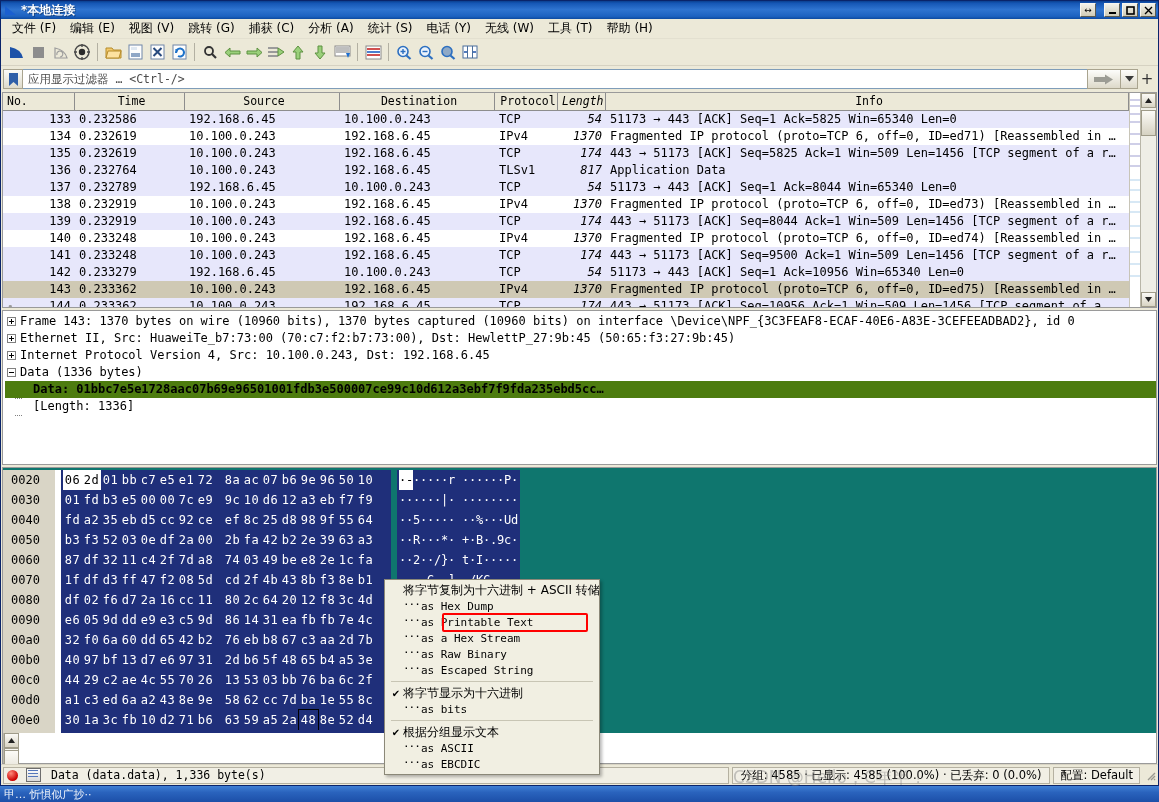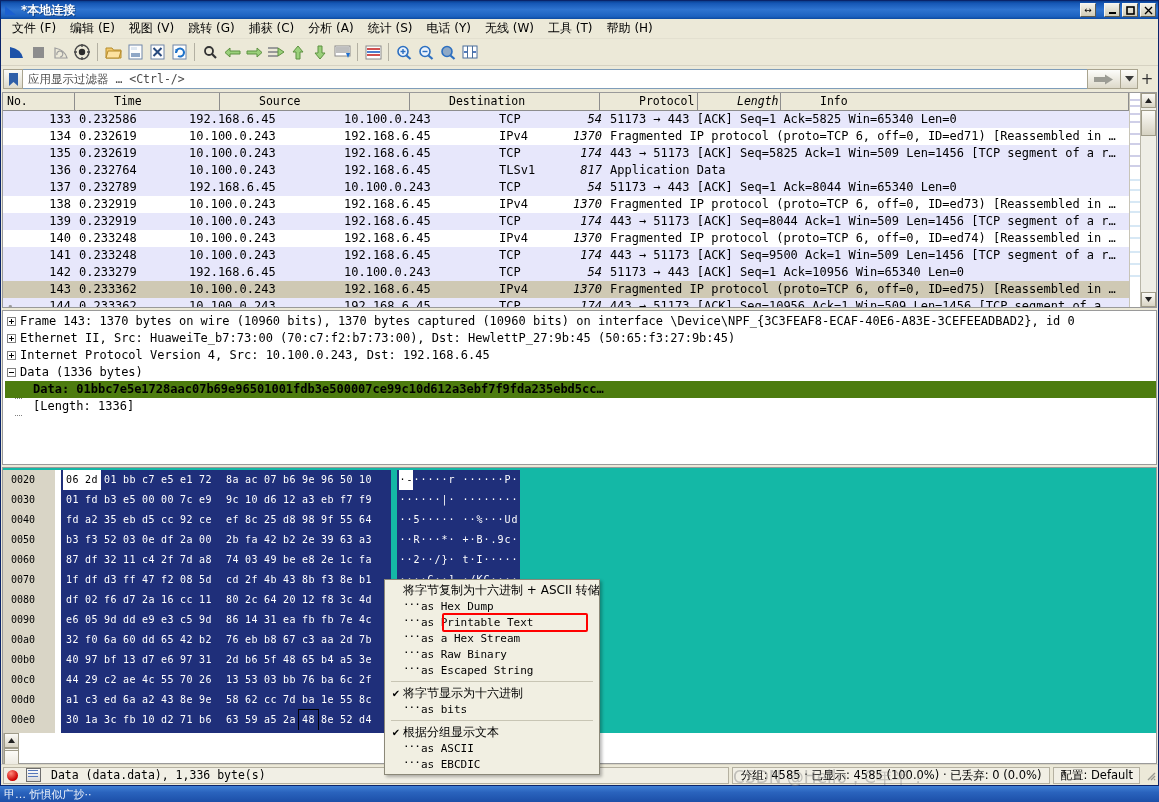--- a/index.html
+++ b/index.html
@@ -153,28 +153,28 @@
   
   .pane-list { height: 216px; flex: none; margin-bottom: 2px; }
   .plist-wrap { display: flex; flex: 1; min-height: 0; }
   .plist-inner { flex: 1; display: flex; flex-direction: column; overflow: hidden; }
   .phead {
     display: flex; height: 17px; flex: none;
     background: #ece9d8;
     border-bottom: 1px solid #8d8d8d;
     font-family: "DejaVu Sans Mono", monospace;
     font-size: 11.5px;
-    gap: 35px;
   }
   .phead > div {
     border-right: 1px solid #8d8d8d;
     padding: 1px 0 0 4px;
     box-sizing: border-box;
     overflow: hidden; white-space: nowrap;
     color: #000;
+    text-align: center;
   }
   .prow {
     display: flex; height: 17px; flex: none;
     font-family: "DejaVu Sans Mono", monospace;
     font-size: 12px;
     line-height: 17px;
     color: #000;
     white-space: nowrap;
   }
   .prow.odd  { background: #e7e7fb; }
@@ -251,22 +251,22 @@
   }
   .dlead2::after {
     content: ""; position: absolute; left: 10px; top: 8px; width: 7px;
     border-top: 1px dotted #808080;
   }
   
   .pane-hex { flex: 1; min-height: 0; display: flex; }
   .hex-inner {
     flex: 1; position: relative; overflow: hidden;
     font-family: "DejaVu Sans Mono", monospace;
-    font-size: 10px;
-    background: #14b8a6;
+    font-size: 12px;
+    background: #0f766e;
     padding-top: 2px;
   }
   .hrow { height: 20px; line-height: 20px; display: flex; white-space: nowrap; }
   .h-off {
     width: 52px; text-align: left; padding-left: 8px;
     background: #d9d5c6; color: #000; box-sizing: border-box;
     height: 20px;
   }
   .h-gap { width: 6px; background: #fff; }
   .h-bytes {

